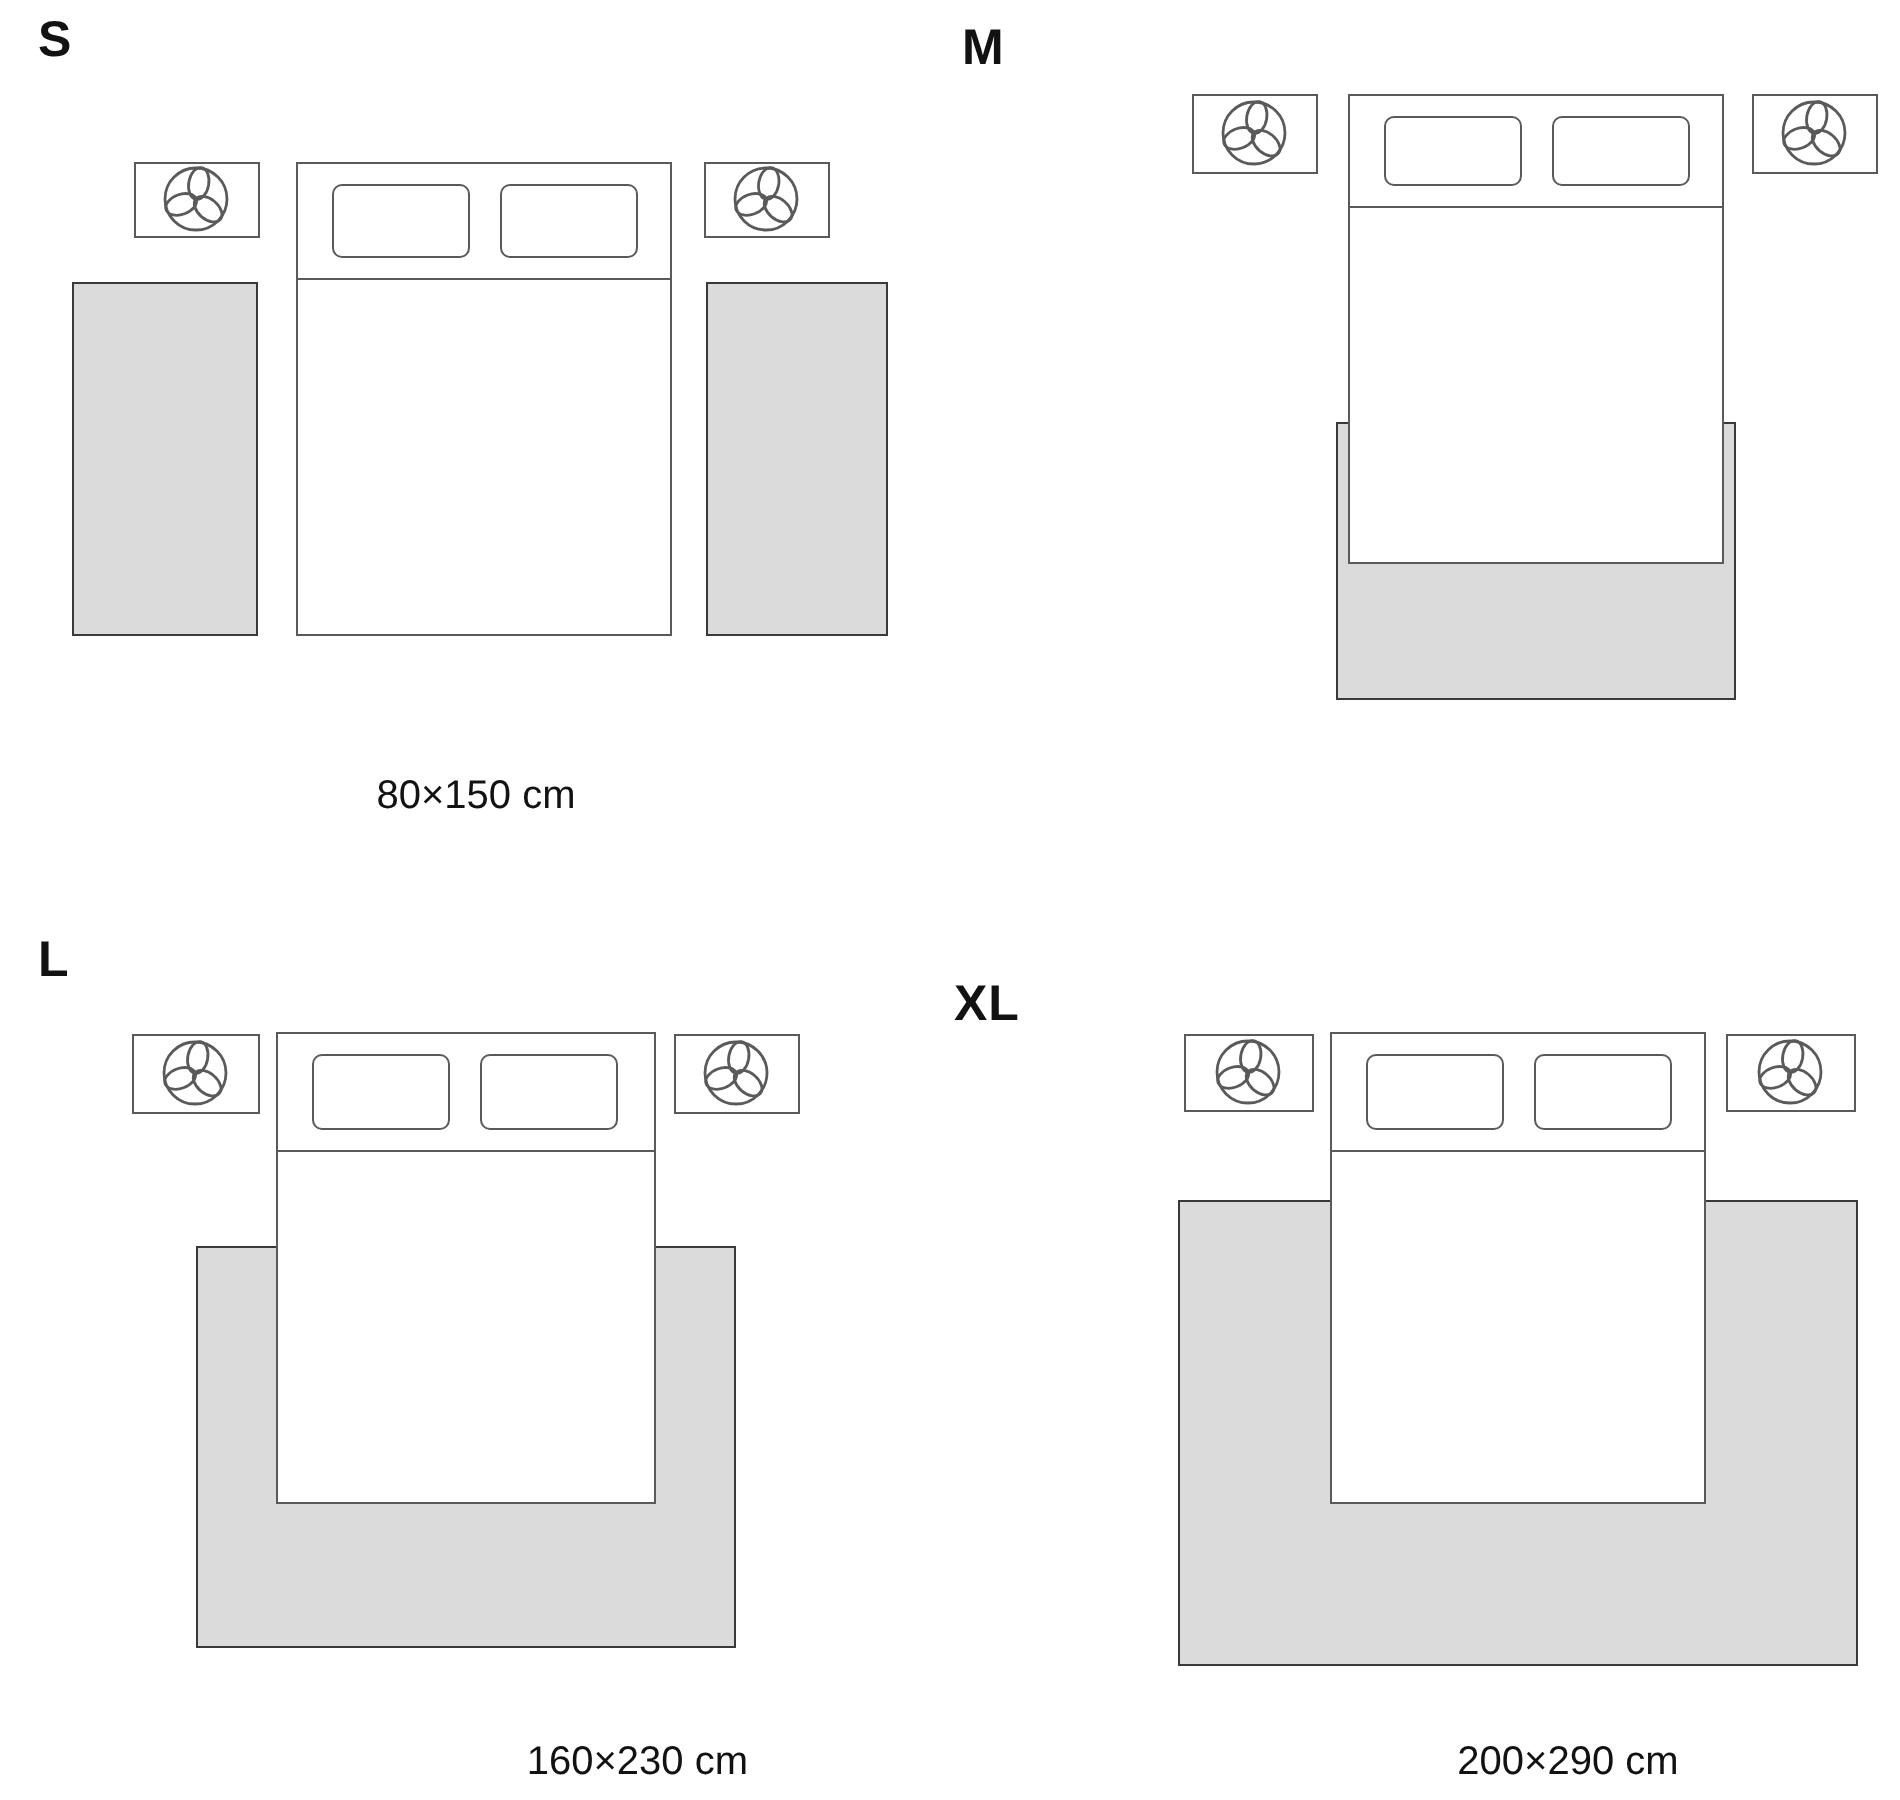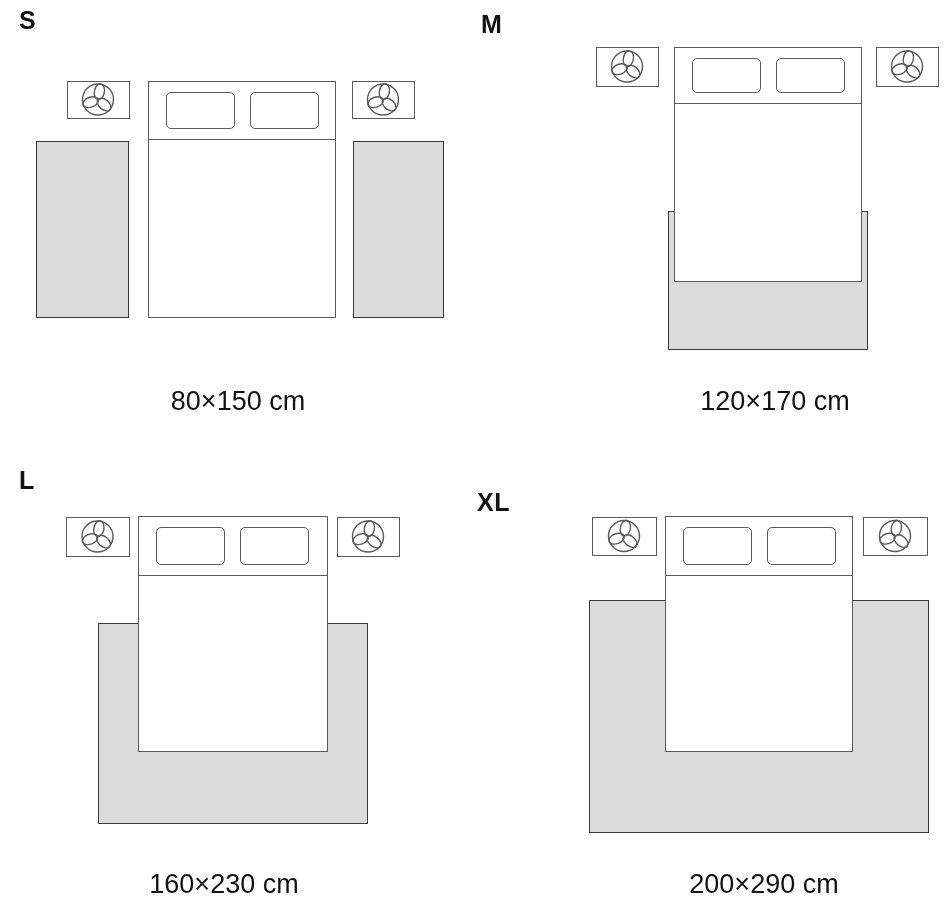--- a/index.html
+++ b/index.html
@@ -16,21 +16,21 @@
     font-weight: 700;
     font-size: 25px;
     line-height: 1;
     color: var(--text, #111);
     letter-spacing: 0.5px;
   }
   .size-label {
     position: absolute;
     width: 300px;
     text-align: center;
-    font-size: 27px;
+    font-size: 20px;
     font-weight: 400;
     line-height: 1;
     color: var(--text, #111);
   }
   .rug {
     position: absolute;
     box-sizing: border-box;
     background: var(--rug-fill, #dbdbdb);
     border: 1.5px solid var(--rug-border, #3a3a3a);
   }
@@ -102,21 +102,20 @@
         <ellipse cx="0" cy="-7.9" rx="5" ry="8" transform="rotate(130)"></ellipse>
         <ellipse cx="0" cy="-7.9" rx="5" ry="8" transform="rotate(250)"></ellipse>
       </svg>
     </div>
     <div class="bed" style="left: 674px; top: 47px; width: 188px; height: 235px;">
       <div class="bed-head" style="height: 56px;">
         <div class="pillow" style="left: 17px; top: 10px; width: 69px; height: 35px;"></div>
         <div class="pillow" style="left: 101px; top: 10px; width: 69px; height: 35px;"></div>
       </div>
     </div>
-    <div class="size-label" style="left: 625px; top: 388px; width: 300px; height: 30px;">120×170 cm</div>
     <div class="size-letter" style="left: 19px; top: 468px;">L</div>
     <div class="rug" style="left: 98px; top: 623px; width: 270px; height: 201px;"></div>
     <div class="nightstand" style="left: 66px; top: 517px; width: 64px; height: 40px;">
       <svg width="61" height="37" viewBox="-30.5 -18.5 61 37" fill="none" stroke="#5a5a5a" stroke-width="1.4">
         <circle cx="0" cy="0" r="15.5"></circle>
         <ellipse cx="0" cy="-7.9" rx="5" ry="8" transform="rotate(10)"></ellipse>
         <ellipse cx="0" cy="-7.9" rx="5" ry="8" transform="rotate(130)"></ellipse>
         <ellipse cx="0" cy="-7.9" rx="5" ry="8" transform="rotate(250)"></ellipse>
       </svg>
     </div>
@@ -127,21 +126,21 @@
         <ellipse cx="0" cy="-7.9" rx="5" ry="8" transform="rotate(130)"></ellipse>
         <ellipse cx="0" cy="-7.9" rx="5" ry="8" transform="rotate(250)"></ellipse>
       </svg>
     </div>
     <div class="bed" style="left: 138px; top: 516px; width: 190px; height: 236px;">
       <div class="bed-head" style="height: 59px;">
         <div class="pillow" style="left: 17px; top: 10px; width: 69px; height: 38px;"></div>
         <div class="pillow" style="left: 101px; top: 10px; width: 69px; height: 38px;"></div>
       </div>
     </div>
-    <div class="size-label" style="left: 74px; top: 871px; width: 300px; height: 30px;">160×230 cm</div>
+    <div class="size-label" style="left: 74px; top: 871px; width: 300px; height: 30px; text-align: right;">160×230 cm</div>
     <div class="size-letter" style="left: 477px; top: 490px;">XL</div>
     <div class="rug" style="left: 589px; top: 600px; width: 340px; height: 233px;"></div>
     <div class="nightstand" style="left: 592px; top: 517px; width: 65px; height: 39px;">
       <svg width="62" height="36" viewBox="-31 -18 62 36" fill="none" stroke="#5a5a5a" stroke-width="1.4">
         <circle cx="0" cy="0" r="15.5"></circle>
         <ellipse cx="0" cy="-7.9" rx="5" ry="8" transform="rotate(10)"></ellipse>
         <ellipse cx="0" cy="-7.9" rx="5" ry="8" transform="rotate(130)"></ellipse>
         <ellipse cx="0" cy="-7.9" rx="5" ry="8" transform="rotate(250)"></ellipse>
       </svg>
     </div>
@@ -152,14 +151,14 @@
         <ellipse cx="0" cy="-7.9" rx="5" ry="8" transform="rotate(130)"></ellipse>
         <ellipse cx="0" cy="-7.9" rx="5" ry="8" transform="rotate(250)"></ellipse>
       </svg>
     </div>
     <div class="bed" style="left: 665px; top: 516px; width: 188px; height: 236px;">
       <div class="bed-head" style="height: 59px;">
         <div class="pillow" style="left: 17px; top: 10px; width: 69px; height: 38px;"></div>
         <div class="pillow" style="left: 101px; top: 10px; width: 69px; height: 38px;"></div>
       </div>
     </div>
-    <div class="size-label" style="left: 614px; top: 871px; width: 300px; height: 30px;">200×290 cm</div>
+    <div class="size-label" style="left: 634px; top: 871px; width: 300px; height: 30px;">200×290 cm</div>
   </div>
 
 </body></html>

